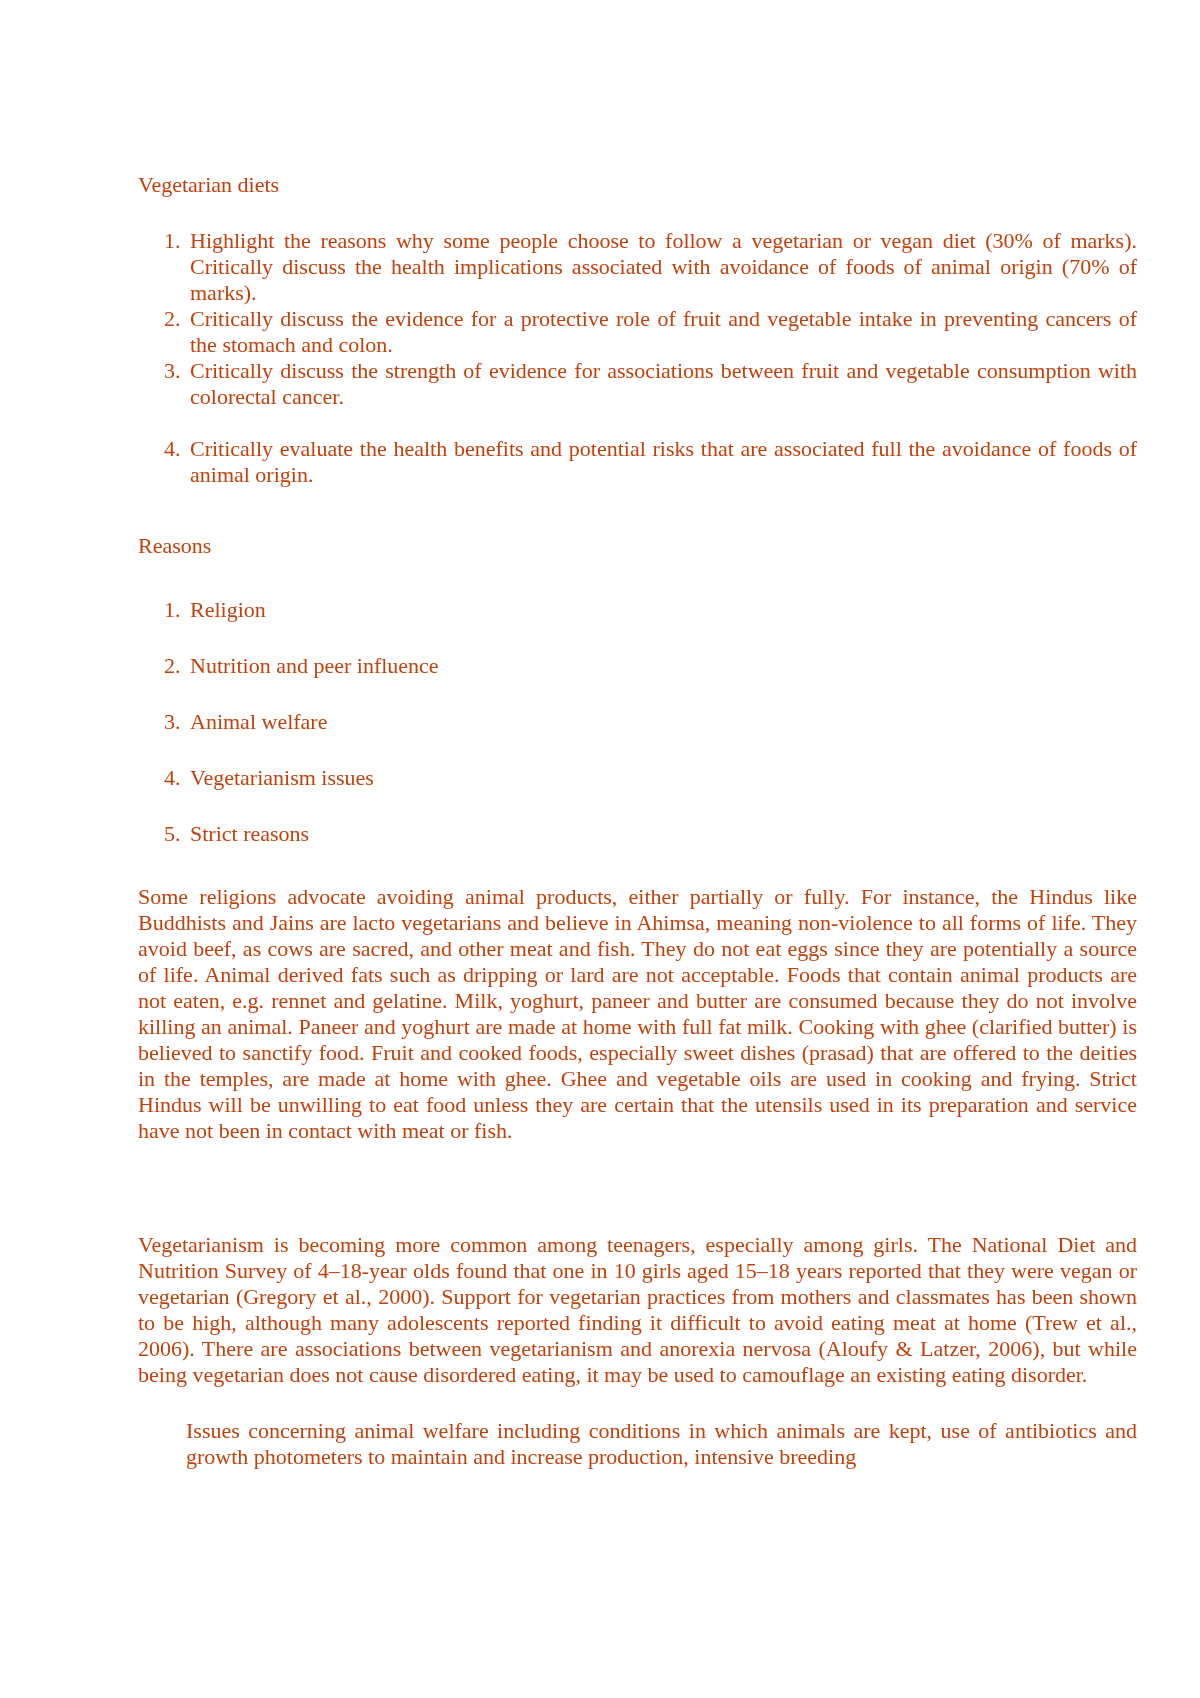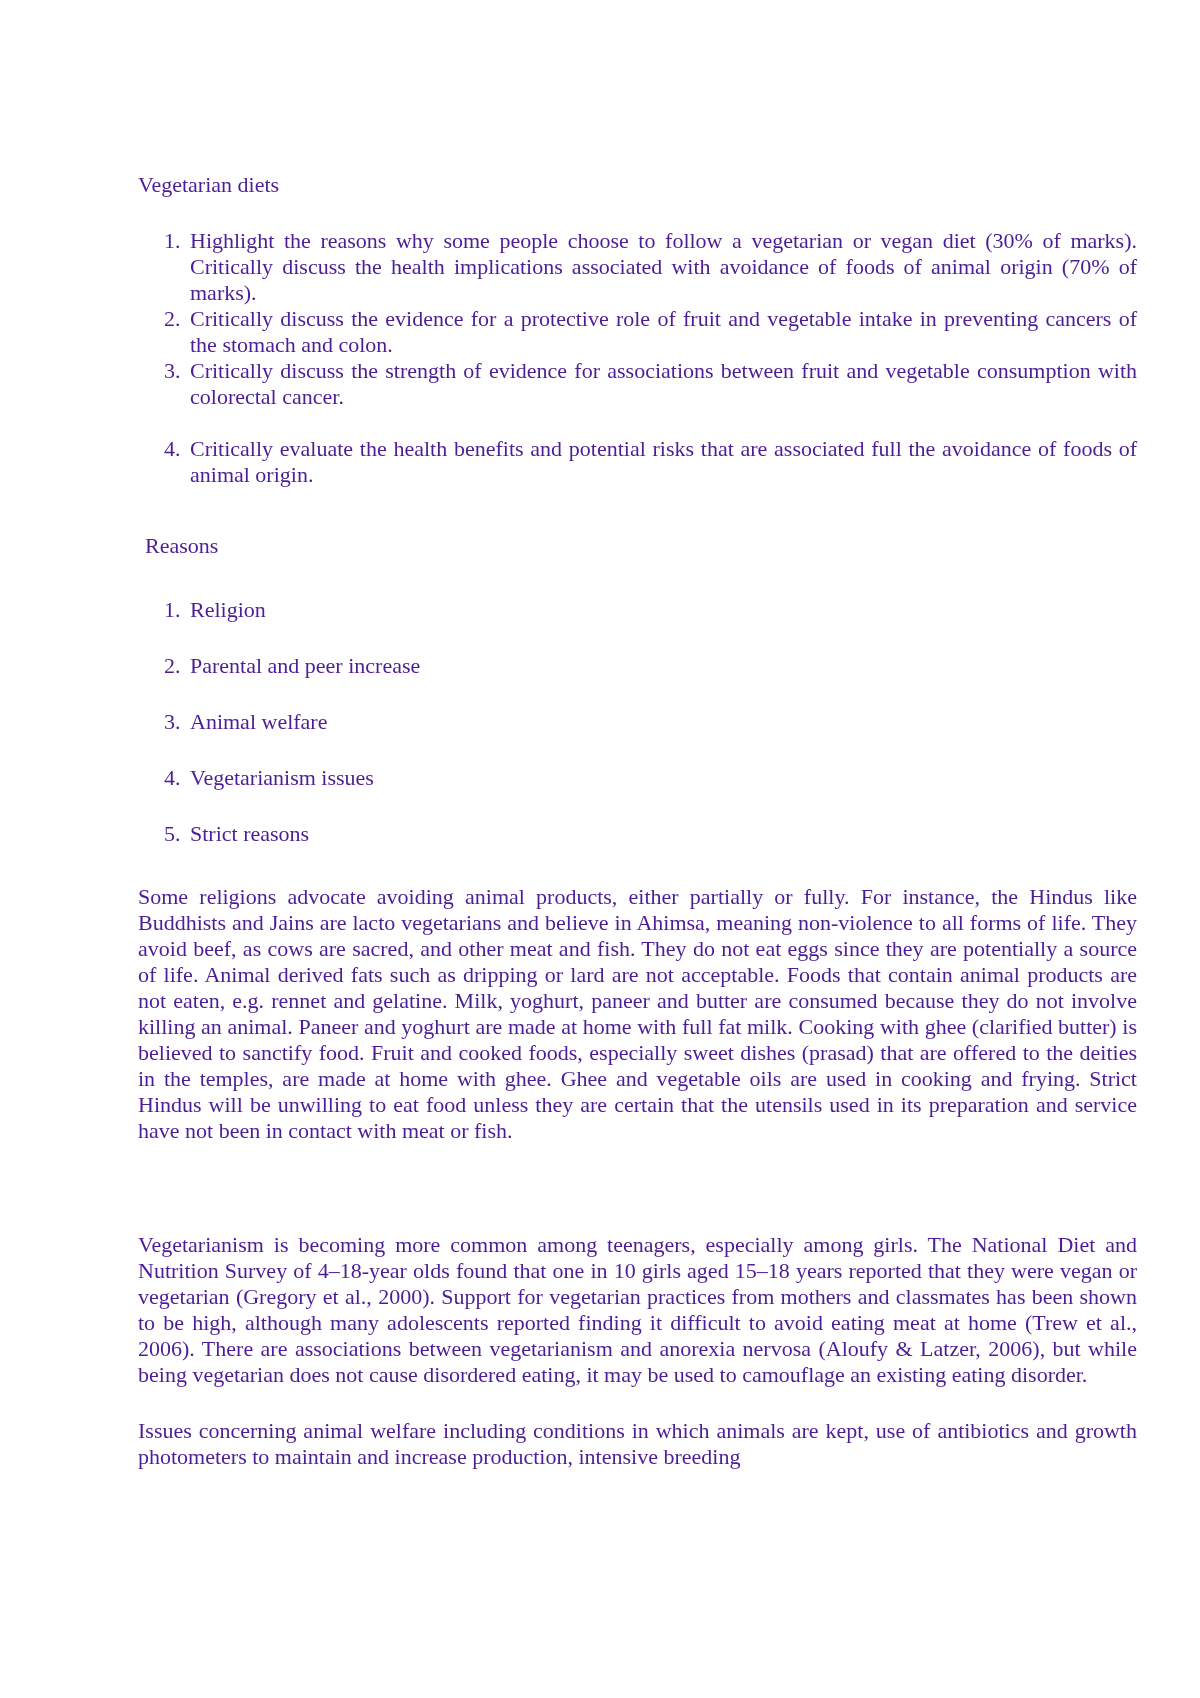--- a/index.html
+++ b/index.html
@@ -6,21 +6,21 @@
     margin: 0;
     padding: 0;
     background: #ffffff;
   }
   .page {
     position: relative;
     width: 1200px;
     height: 1698px;
     box-sizing: border-box;
     background: #ffffff;
-    color: #4c1d95;
+    color: #c2410c;
     font-family: "Liberation Serif", "DejaVu Serif", serif;
     font-size: 22px;
     line-height: 26px;
     padding: 172px 63px 0 138px;
     overflow: hidden;
   }
   .title {
     margin: 0 0 30px 0;
   }
   .list {
@@ -36,37 +36,38 @@
     width: 26px;
   }
   .li .li-text {
     flex: 1 1 auto;
     text-align: justify;
   }
   .li.gap-before {
     margin-top: 26px;
   }
   .heading {
-    margin: 45px 0 38px 7px;
+    margin: 45px 0 38px 0;
   }
   .reasons .li + .li {
     margin-top: 30px;
   }
   .para {
     margin: 0;
     text-align: justify;
   }
   .para.first {
     margin-top: 37px;
   }
   .para.gap-lg {
     margin-top: 88px;
   }
   .para.gap-md {
     margin-top: 30px;
+    margin-left: 48px;
   }
 </style>
 </head>
 <body>
 
 <div class="page">
 
   <div class="title">Vegetarian diets</div>
 
   <div class="list questions">
@@ -90,21 +91,21 @@
 
   <div class="heading">Reasons</div>
 
   <div class="list reasons">
     <div class="li">
       <span class="marker">1.</span>
       <span class="li-text">Religion</span>
     </div>
     <div class="li">
       <span class="marker">2.</span>
-      <span class="li-text">Parental and peer increase</span>
+      <span class="li-text">Nutrition and peer influence</span>
     </div>
     <div class="li">
       <span class="marker">3.</span>
       <span class="li-text">Animal welfare</span>
     </div>
     <div class="li">
       <span class="marker">4.</span>
       <span class="li-text">Vegetarianism issues</span>
     </div>
     <div class="li">

